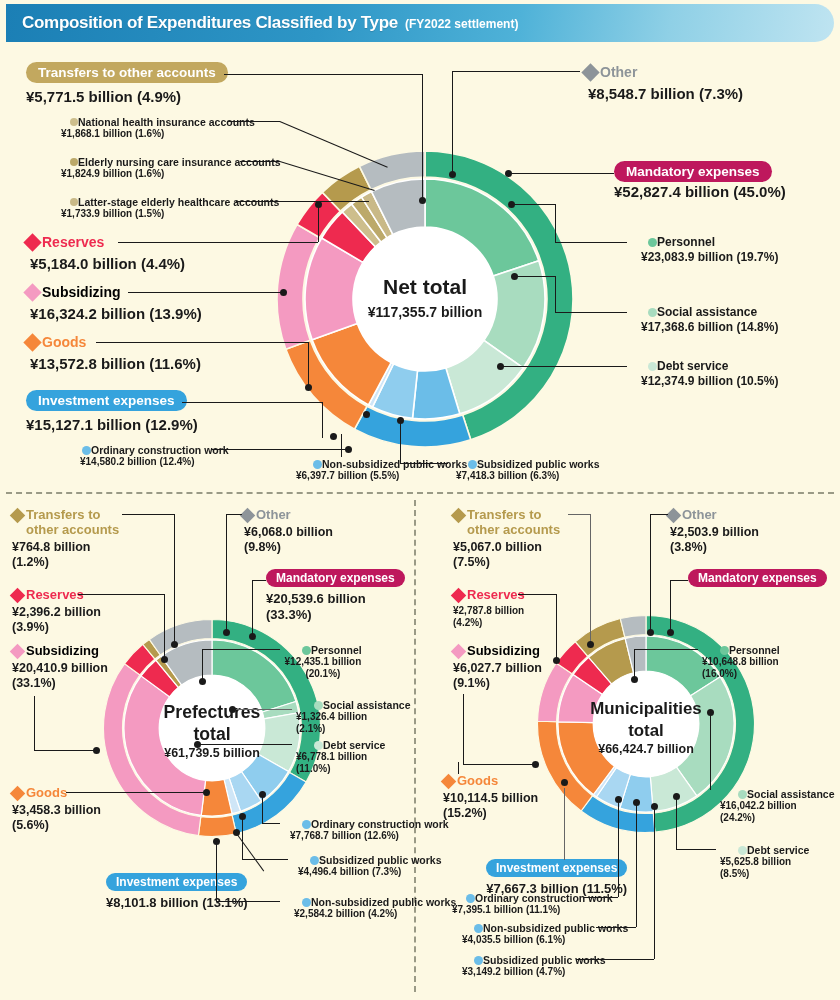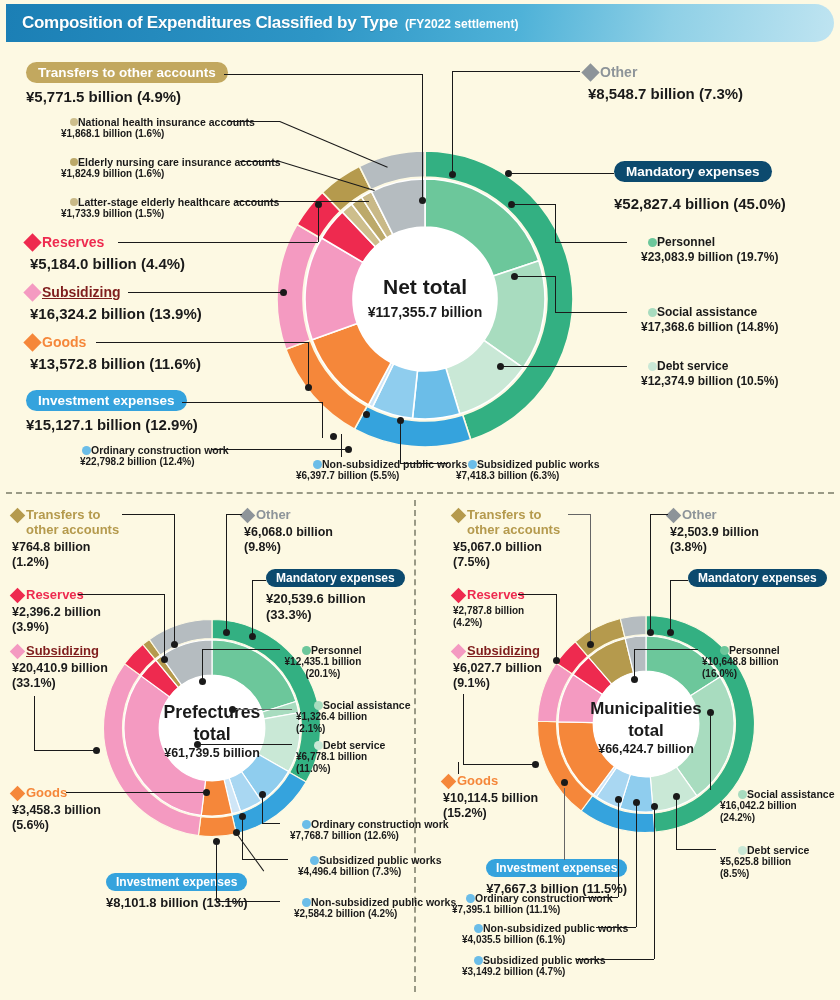--- a/index.html
+++ b/index.html
@@ -49,33 +49,33 @@
   .lbl .val { font-size:13.5px; font-weight:bold; color:#1a1a1a; white-space:nowrap; line-height:1.2;}
   .lbl.small .cat { font-size:10.5px; font-weight:bold; color:#1a1a1a; gap:0;padding-left:20px;}
   .lbl.small .val { font-size:10px; font-weight:bold; color:#1a1a1a;}
 
   
   .pill {
     display:inline-block; color:#fff; font-size:13.5px; font-weight:bold;
     padding:3px 12px; border-radius:11px; white-space:nowrap;
   }
   .pill.gold { background:#c2a85f; }
-  .pill.green { background:#0c4a6e; }
+  .pill.green { background:#be185d; }
   .pill.blue { background:#35a3dd; }
   .pill.sm { font-size:12px; padding:2px 10px; border-radius:10px; }
 
   
   .dia { width:13px; height:13px; transform:rotate(45deg); display:inline-block; flex:none; }
   .dia.sm { width:11px; height:11px; }
   .dot { width:9px; height:9px; border-radius:50%; display:inline-block; flex:none; }
   .dot.sm { width:8px; height:8px; }
 
   .c-gold   { color:#b59a4d; }
   .c-red    { color:#ee2a4f; }
-  .c-pink   { color:#7f1d1d;text-decoration:underline; }
+  .c-pink   { color:#000000; }
   .c-orange { color:#f5873a; }
   .c-gray   { color:#8d9499; }
 
   .b-gold   { background:#b59a4d; }
   .b-red    { background:#ee2a4f; }
   .b-pink   { background:#f49ac1; }
   .b-orange { background:#f5873a; }
   .b-gray   { background:#8d9499; }
   .b-gold-l1{ background:#cdbe8c; }
   .b-gold-l2{ background:#bca96a; }
@@ -238,21 +238,21 @@
   <div class="ln h" style="left:182px; top:358px; width:140px;"></div>
   <div class="ln v" style="left:322px; top:358px; height:36px;"></div>
   <div class="pt" style="left:330px; top:389px;"></div>
 
   <div class="lbl small" style="left:62px; top:400px;">
     <div class="cat">
         <span class="dot b-blue1"></span>
       <span>Ordinary construction work</span>
       </div>
     <div class="val" style="margin-left:18px;">
-      <span>¥22,798.2 billion</span>
+      <span>¥14,580.2 billion</span>
       <span>(12.4%)</span>
     </div>
   </div>
   <div class="ln h" style="left:212px; top:405px; width:136px;"></div>
   <div class="pt" style="left:345px; top:402px;"></div>
 
   <div class="lbl small" style="left:293px; top:414px;">
     <div class="cat">
         <span class="dot b-blue1"></span>
       <span>Non-subsidized public works</span>
@@ -288,21 +288,21 @@
       <span>¥8,548.7 billion</span>
       <span>(7.3%)</span>
     </div>
   </div>
   <div class="ln h" style="left:452px; top:27px; width:128px;"></div>
   <div class="ln v" style="left:452px; top:27px; height:103px;"></div>
   <div class="pt" style="left:449px; top:127px;"></div>
 
   <div class="lbl" style="left:614px; top:117px;">
     <span class="pill green">Mandatory expenses</span>
-    <div class="val" style="margin-top:13px; font-size:15px;">
+    <div class="val" style="margin-top:1px; font-size:15px;">
       <span>¥52,827.4 billion</span>
       <span>(45.0%)</span>
     </div>
   </div>
   <div class="ln h" style="left:508px; top:129px; width:106px;"></div>
   <div class="pt" style="left:505px; top:126px;"></div>
 
   <div class="lbl small" style="left:628px; top:192px;">
     <div class="cat" style="font-size:12px;">
         <span class="dot b-green1"></span>

